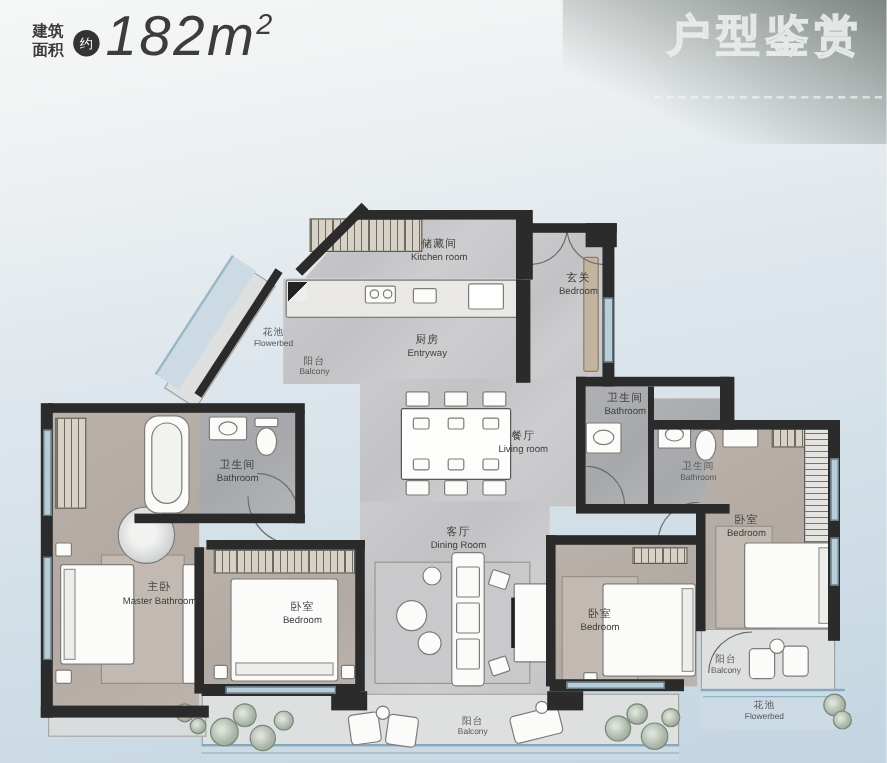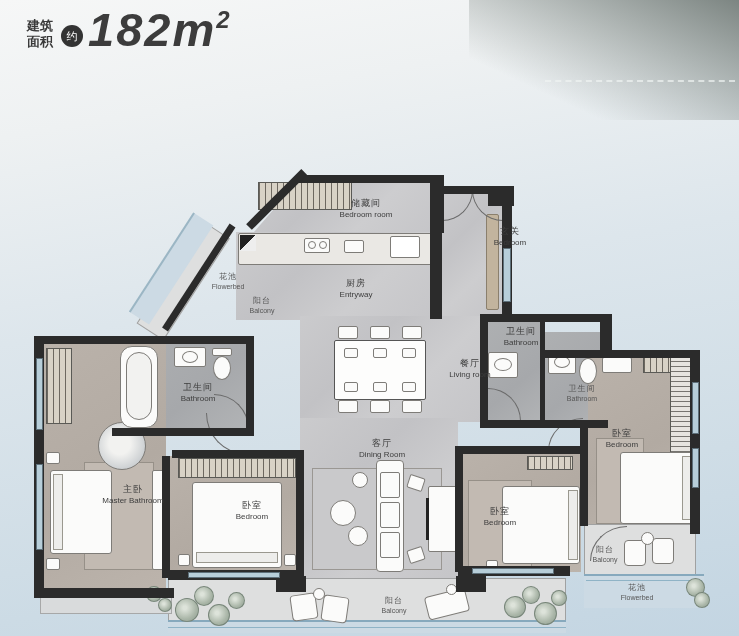--- a/index.html
+++ b/index.html
@@ -23,21 +23,21 @@
   .plant{position:absolute;border-radius:50%;background:radial-gradient(circle at 40% 40%,#dde3da 10%,#aab6a8 60%,#8d9b8f 100%);border:1px solid rgba(108,122,110,.8);z-index:10}
   .rlabel{position:absolute;transform:translateX(-50%);text-align:center;color:#3d3d3d;line-height:1.3;white-space:nowrap;z-index:30}
   .rlabel .cn{font-size:9px;letter-spacing:1px}
   .rlabel .en{font-size:8px;letter-spacing:0}
   .rlabel.small .cn{font-size:8px;color:#555}
   .rlabel.small .en{font-size:7px;color:#555}
   
   .hdr-area{position:absolute;left:27px;top:18px;font-size:13px;font-weight:bold;color:#3a3a3a;line-height:1.25;z-index:40}
   .approx{position:absolute;left:61px;top:25px;width:22px;height:22px;border-radius:50%;background:#333;color:#fff;
     font-size:11px;display:flex;align-items:center;justify-content:center;z-index:40}
-  .bigarea{position:absolute;left:88px;top:2px;font-size:47px;font-weight:bold;font-style:italic;color:#3c3c3c;letter-spacing:2px;z-index:40}
+  .bigarea{position:absolute;left:88px;top:2px;font-size:47px;font-weight:normal;font-style:italic;color:#3c3c3c;letter-spacing:2px;z-index:40}
   .bigarea sup{font-size:24px;vertical-align:18px}
   .layouttxt{position:absolute;left:220px;top:22px;font-size:27px;color:#464646;letter-spacing:1px;z-index:40}
   .banner-dark{position:absolute;right:0;top:0;width:270px;height:120px;
     background:linear-gradient(205deg,rgba(104,114,110,.85) 0%,rgba(120,130,126,.45) 40%,rgba(140,150,146,0) 75%);z-index:35}
   .banner-title{position:absolute;left:556px;top:6px;font-size:36px;font-weight:bold;letter-spacing:5px;
     color:rgba(255,255,255,.28);-webkit-text-stroke:1.2px rgba(235,240,238,.85);z-index:40}
   .banner-sub{position:absolute;left:553px;top:53px;font-size:13px;letter-spacing:1.5px;color:rgba(240,244,242,.65);font-weight:bold;z-index:40}
   .banner-dash{position:absolute;left:545px;top:80px;width:190px;border-top:2px dashed rgba(240,244,242,.7);z-index:40}
   .flowerband{position:absolute;background:#ccdae4;border-top:2px solid #87a9bd;box-sizing:border-box;z-index:3}
   .flowerline{position:absolute;background:#8fb3c6;z-index:4}
@@ -49,20 +49,21 @@
 
 <div class="stage">
 
   <div class="banner-dark"></div>
   <div class="hdr-area">
     <div>建筑</div>
     <div>面积</div>
   </div>
   <div class="approx">约</div>
   <div class="bigarea"><span>182m</span><sup>2</sup></div>
+  <div class="banner-title">户型鉴赏</div>
   <div class="banner-dash"></div>
 
   <div class="floor marble" style="left:254px;top:179px;width:182px;height:53px;clip-path:polygon(46px 0,100% 0,100% 100%,0 100%)"></div>
   <div class="floor marble" style="left:440px;top:190px;width:62px;height:128px"></div>
   <div class="floor marble" style="left:236px;top:232px;width:202px;height:88px"></div>
   <div class="floor marble" style="left:300px;top:316px;width:180px;height:106px"></div>
   <div class="floor marble" style="left:300px;top:418px;width:158px;height:162px"></div>
   <div class="floor bathf" style="left:486px;top:320px;width:56px;height:104px"></div>
   <div class="floor bathf" style="left:544px;top:332px;width:58px;height:92px"></div>
   <div class="floor bathf" style="left:114px;top:342px;width:134px;height:88px"></div>
@@ -222,23 +223,23 @@
   <div class="plant" style="left:522px;top:586px;width:16px;height:16px"></div>
   <div class="plant" style="left:534px;top:602px;width:21px;height:21px"></div>
   <div class="plant" style="left:551px;top:590px;width:14px;height:14px"></div>
   <div class="plant" style="left:686px;top:578px;width:17px;height:17px"></div>
   <div class="plant" style="left:694px;top:592px;width:14px;height:14px"></div>
   <div class="plant" style="left:146px;top:586px;width:14px;height:14px"></div>
   <div class="plant" style="left:158px;top:598px;width:12px;height:12px"></div>
 
   <div class="rlabel" style="left:366px;top:198px">
     <div class="cn">储藏间</div>
-    <div class="en">Bedroom room</div>
-  </div>
-  <div class="rlabel" style="left:510px;top:226px">
+    <div class="en">Kitchen room</div>
+  </div>
+  <div class="rlabel" style="left:482px;top:226px">
     <div class="cn">玄关</div>
     <div class="en">Bedroom</div>
   </div>
   <div class="rlabel" style="left:356px;top:278px">
     <div class="cn">厨房</div>
     <div class="en">Entryway</div>
   </div>
   <div class="rlabel small" style="left:228px;top:272px">
     <div class="cn">花池</div>
     <div class="en">Flowerbed</div>
@@ -252,21 +253,21 @@
     <div class="en">Bathroom</div>
   </div>
   <div class="rlabel" style="left:521px;top:326px">
     <div class="cn">卫生间</div>
     <div class="en">Bathroom</div>
   </div>
   <div class="rlabel small" style="left:582px;top:384px">
     <div class="cn">卫生间</div>
     <div class="en">Bathroom</div>
   </div>
-  <div class="rlabel" style="left:470px;top:358px">
+  <div class="rlabel" style="left:436px;top:358px">
     <div class="cn">餐厅</div>
     <div class="en">Living room</div>
   </div>
   <div class="rlabel" style="left:382px;top:438px">
     <div class="cn">客厅</div>
     <div class="en">Dining Room</div>
   </div>
   <div class="rlabel" style="left:133px;top:484px">
     <div class="cn">主卧</div>
     <div class="en">Master Bathroom</div>

